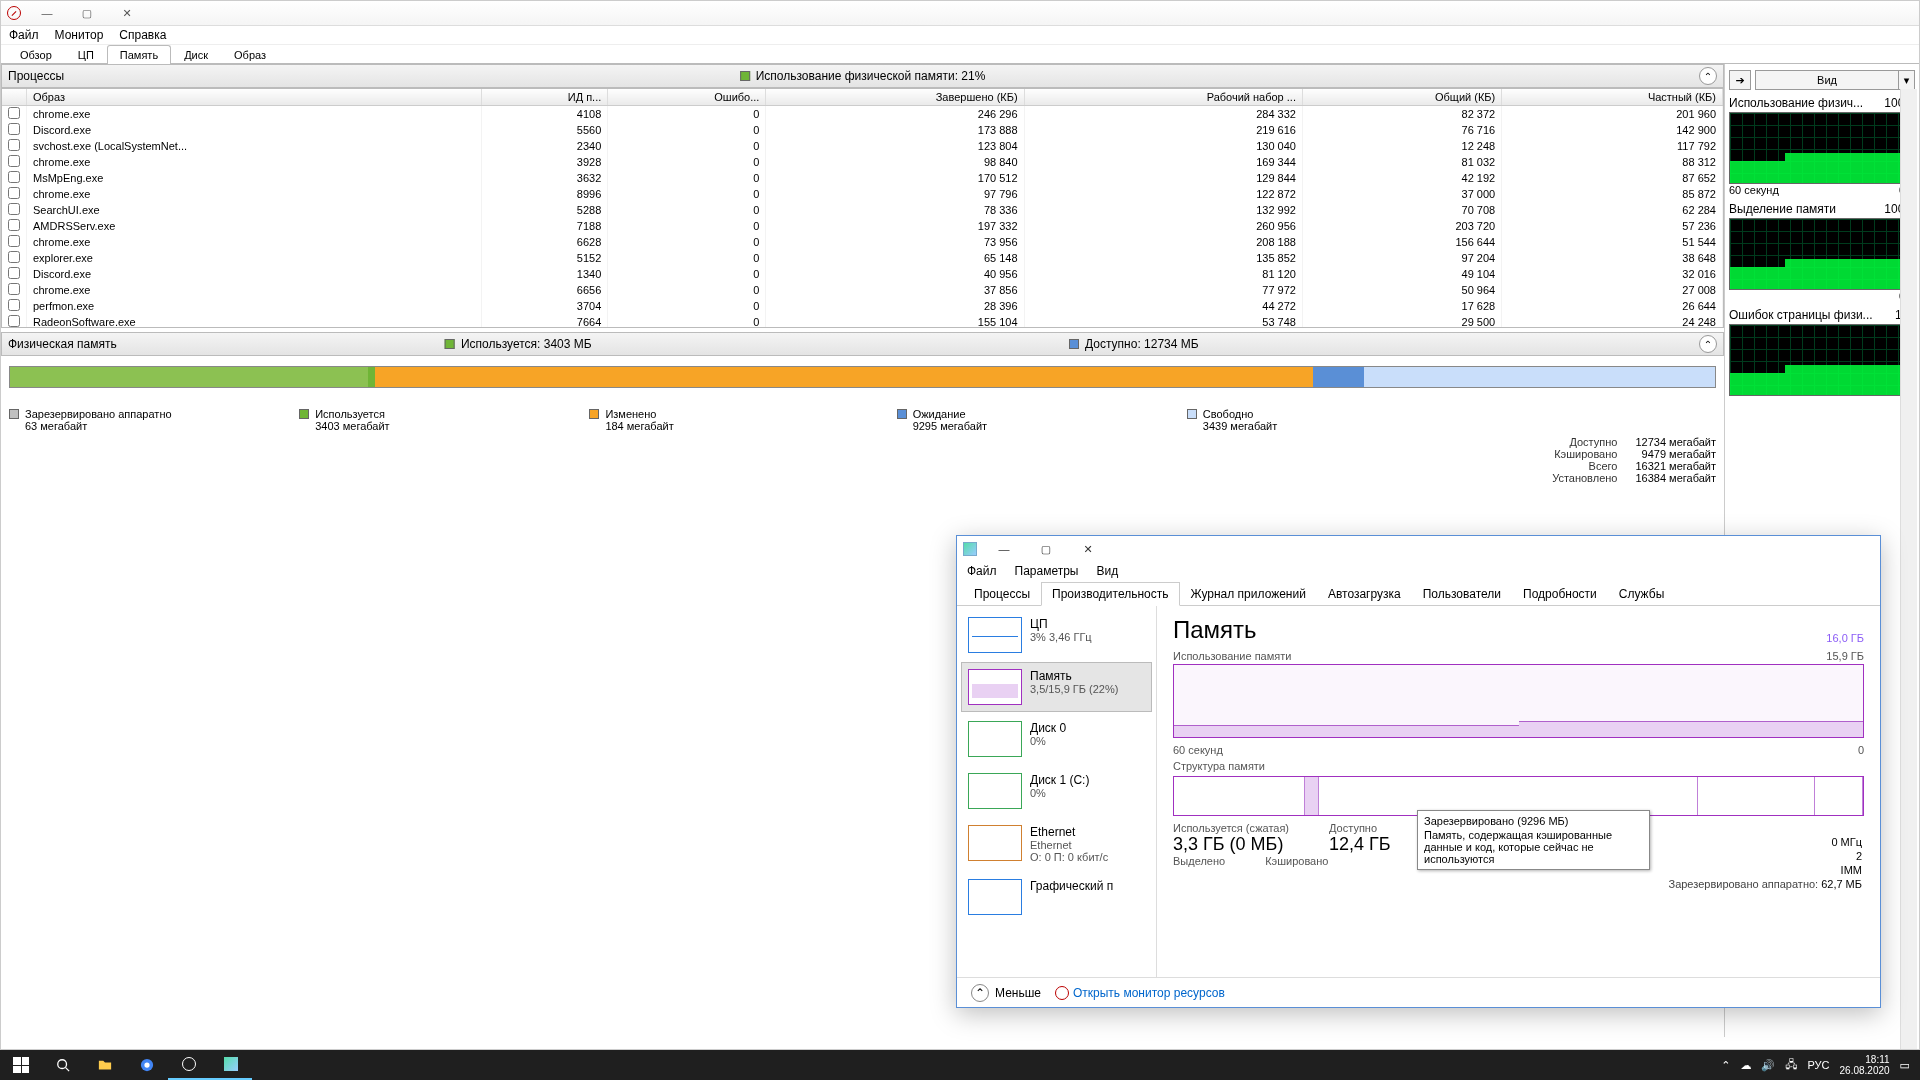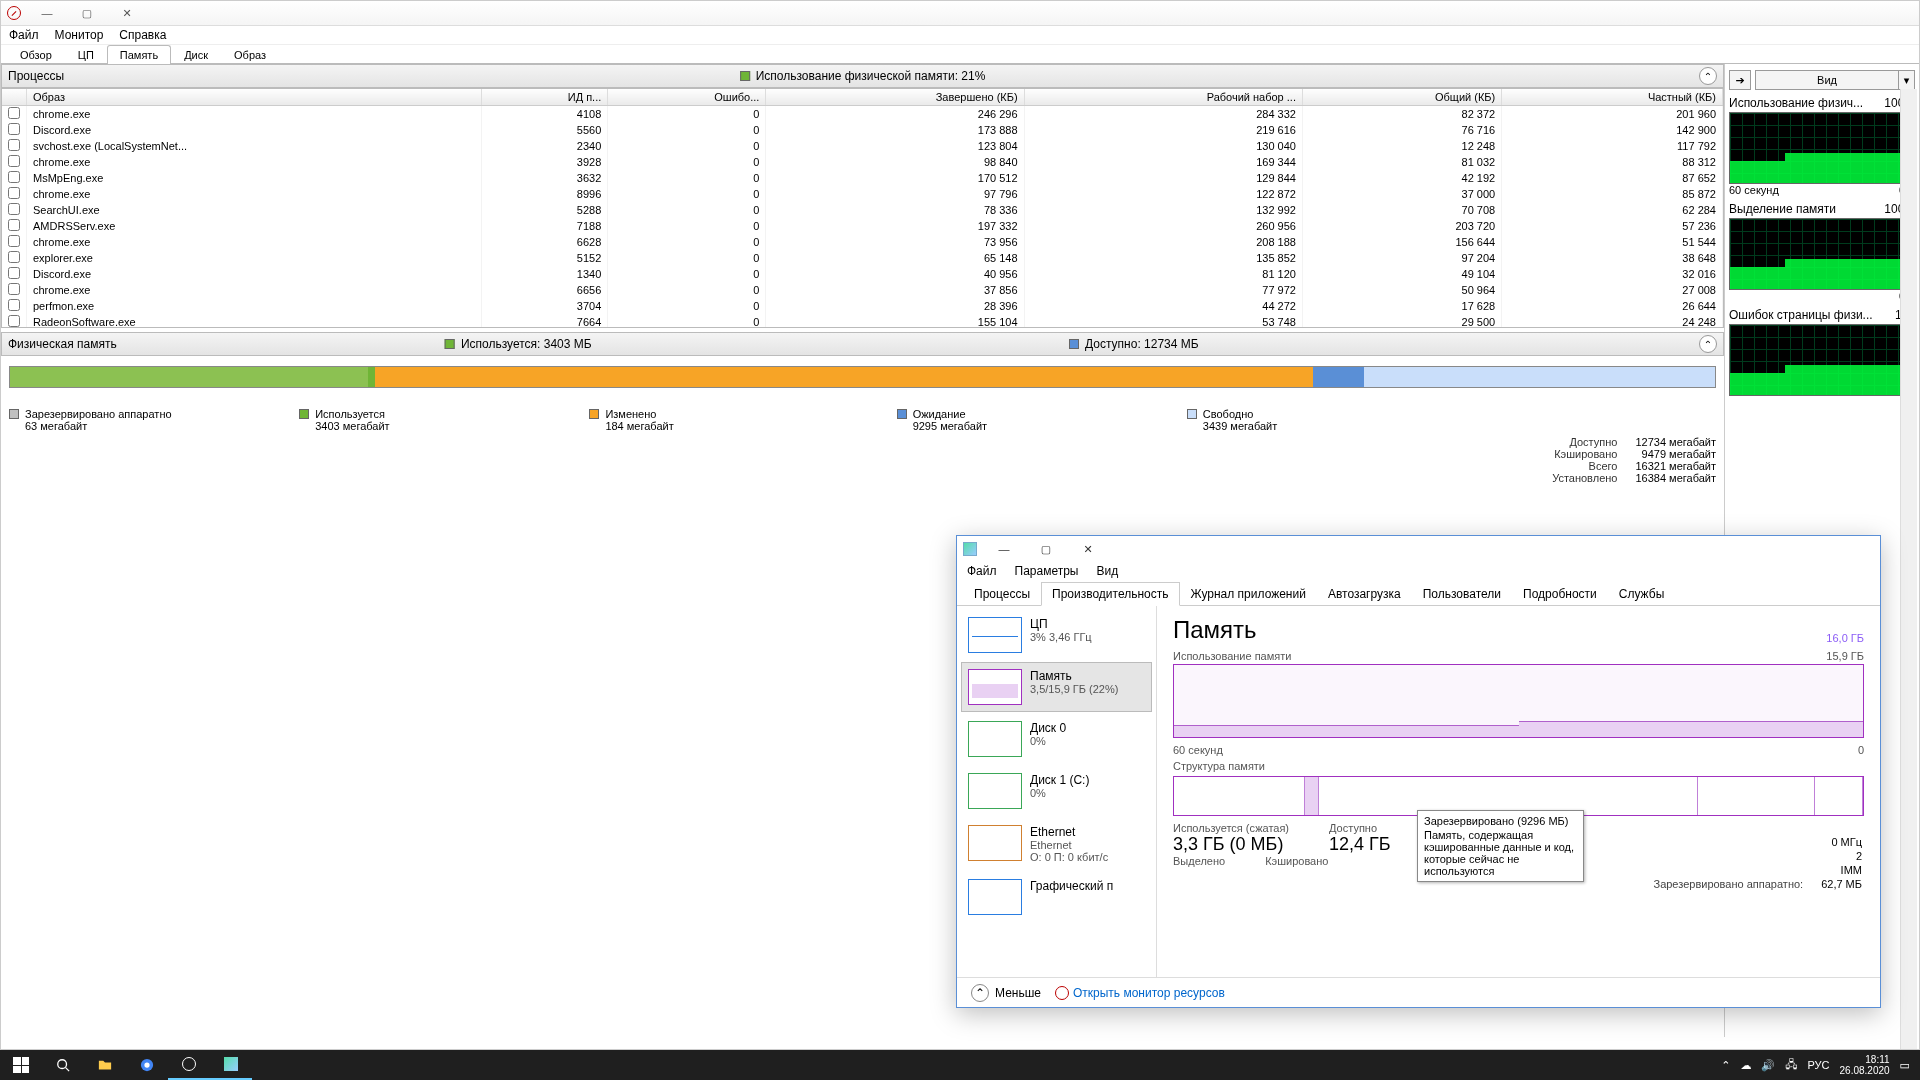--- a/index.html
+++ b/index.html
@@ -94,23 +94,23 @@
 .tm-right .lbl { font-size:11px; color:#555; margin-top:6px; display:flex;}
 .tm-right .lbl .r{margin-left:auto;}
 .tm-right .chart { height:74px; border:1px solid #a030c0; background:#fbf6fd; margin-top:2px; position:relative;}
 .tm-right .chart .base{position:absolute;left:0;right:0;bottom:0;height:12px;background:#e9d1f3;border-top:1px solid #b060cc;}
 .tm-right .chart .step{position:absolute;left:50%;right:0;bottom:0;height:16px;background:#e9d1f3;border-top:1px solid #b060cc;}
 .tm-right .structbar { height:40px; border:1px solid #a030c0; display:flex; margin-top:4px;}
 .sb-seg{height:100%; border-right:1px solid #c080d8;}
 .sb1{flex:0 0 19%;} .sb2{flex:0 0 2%; background:#e9d1f3;} .sb3{flex:0 0 55%;} .sb4{flex:0 0 17%;} .sb5{flex:0 0 7%;}
 .stats-row { display:flex; gap:40px; margin-top:6px; }
 .stat .k{font-size:11px;color:#555;} .stat .v{font-size:18px;}
-.detail-col { position:absolute; right:18px; top:230px; font-size:11px; display:grid; grid-template-columns:auto auto; gap:2px 18px;}
+.detail-col { position:absolute; right:18px; top:230px; font-size:11px; display:grid; grid-template-columns:auto auto; gap:2px 3px;}
 .detail-col .dk{color:#444;} .detail-col .dv{text-align:right;}
-.tooltip { position:absolute; left:260px; top:204px; width:167px; background:#fff; border:1px solid #888; padding:4px 6px; font-size:11px; box-shadow:1px 1px 3px rgba(0,0,0,.3); z-index:5;}
+.tooltip { position:absolute; left:260px; top:204px; width:233px; background:#fff; border:1px solid #888; padding:4px 6px; font-size:11px; box-shadow:1px 1px 3px rgba(0,0,0,.3); z-index:5;}
 .tm-footer { position:absolute; left:0; right:0; bottom:0; height:30px; border-top:1px solid #ddd; display:flex; align-items:center; gap:14px; padding:0 14px; font-size:12px;}
 .tm-footer .less{ display:flex; align-items:center; gap:6px;}
 .tm-footer .circ { width:18px; height:18px; border:1px solid #888; border-radius:50%; display:flex; align-items:center; justify-content:center;}
 .tm-footer a{ color:#0066cc; text-decoration:none;}
 .tm-footer .openicon{ width:14px;height:14px;border:1px solid #b00;border-radius:50%;display:inline-block;margin-right:4px;}
 
 
 .taskbar { position:absolute; left:0; right:0; bottom:0; height:30px; background:#1f1f1f; display:flex; align-items:center; color:#fff; font-size:11px;}
 .taskbar .tb-btn { width:42px; height:30px; display:flex; align-items:center; justify-content:center; }
 .taskbar .tb-btn.active{ border-bottom:2px solid #6cf;}

